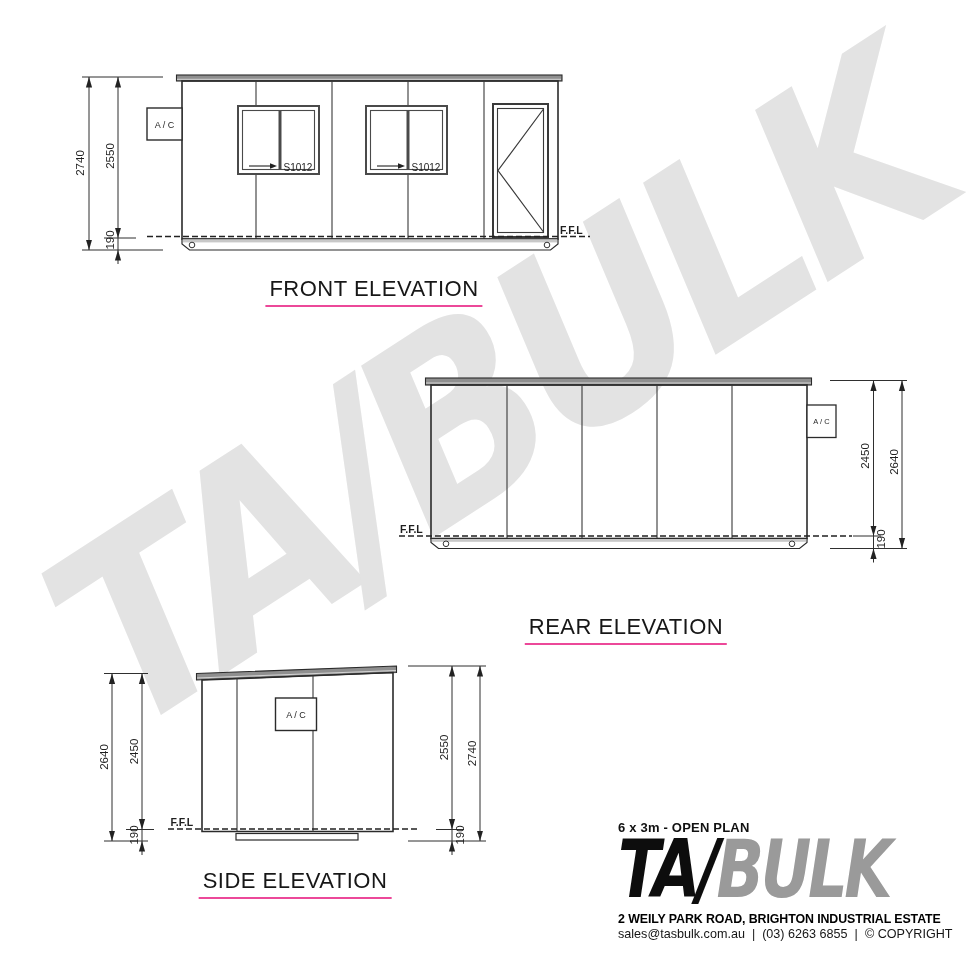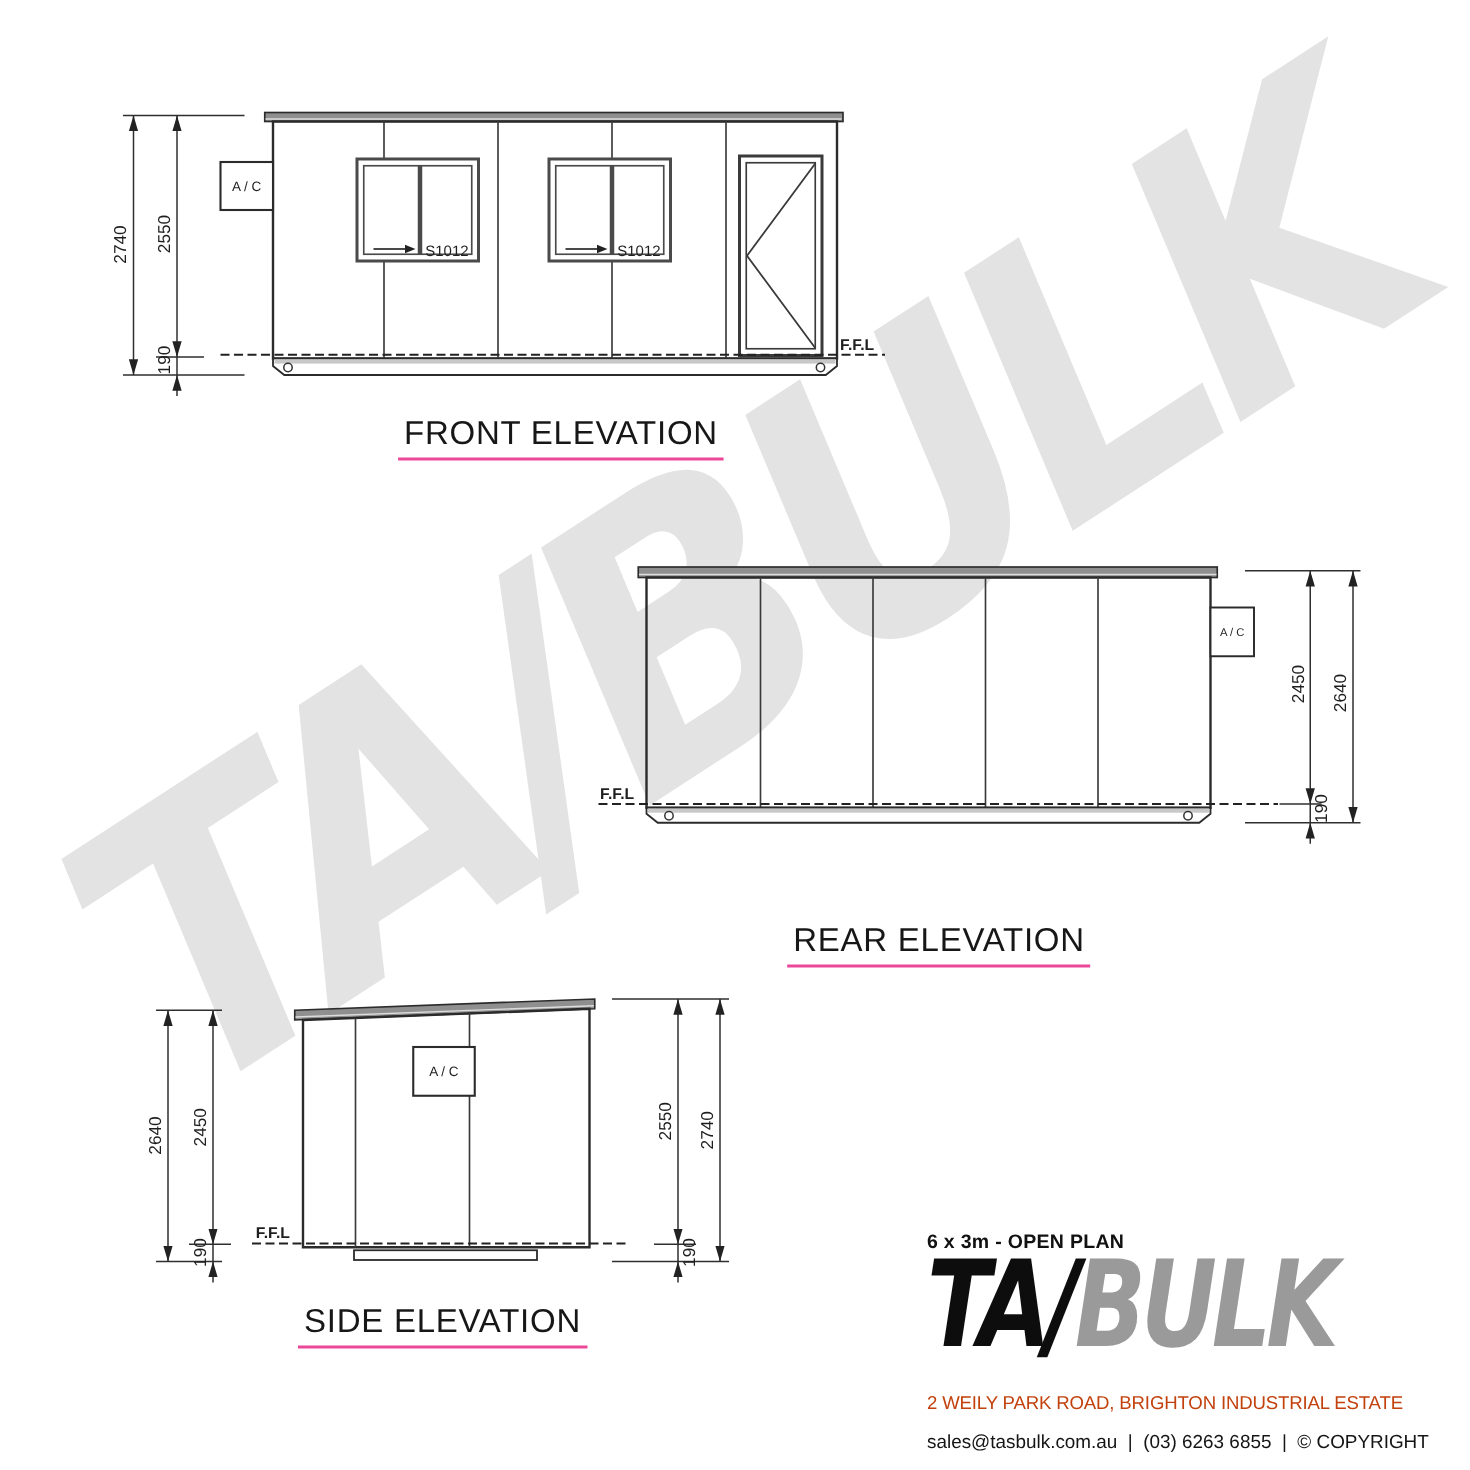--- a/index.html
+++ b/index.html
@@ -37,22 +37,22 @@
   
   .titleblock{position:absolute;left:618px;top:820px;width:330px;z-index:2;color:#111;}
   .plan{font-size:13px;font-weight:bold;letter-spacing:0.2px;}
   .logo{
     font-family:"DejaVu Sans",sans-serif;font-weight:bold;font-style:italic;
     font-size:80px;line-height:0.98;letter-spacing:-0.055em;white-space:nowrap;
     transform:scaleX(0.78);transform-origin:left center;margin-top:-4px;
   }
   .logo .tas{color:#0d0d0d;}
   .logo .bulk{color:#9a9a9a;}
-  .addr{font-size:12.4px;letter-spacing:-0.1px;margin-top:19px;white-space:nowrap;color:#c2410c;}
-  .contact{font-size:12.6px;margin-top:12px;white-space:nowrap;color:#151515;}
+  .addr{font-size:12.4px;letter-spacing:-0.1px;margin-top:3px;white-space:nowrap;color:#000000;font-weight:bold;}
+  .contact{font-size:12.6px;margin-top:1px;white-space:nowrap;color:#151515;}
   .contact .sep{margin:0 7px;}
 </style>
 </head>
 <body>
 
 <div class="sheet">
 
   <div class="watermark">TA/BULK</div>
 
   <svg class="linework" width="980" height="980" viewBox="0 0 980 980">

